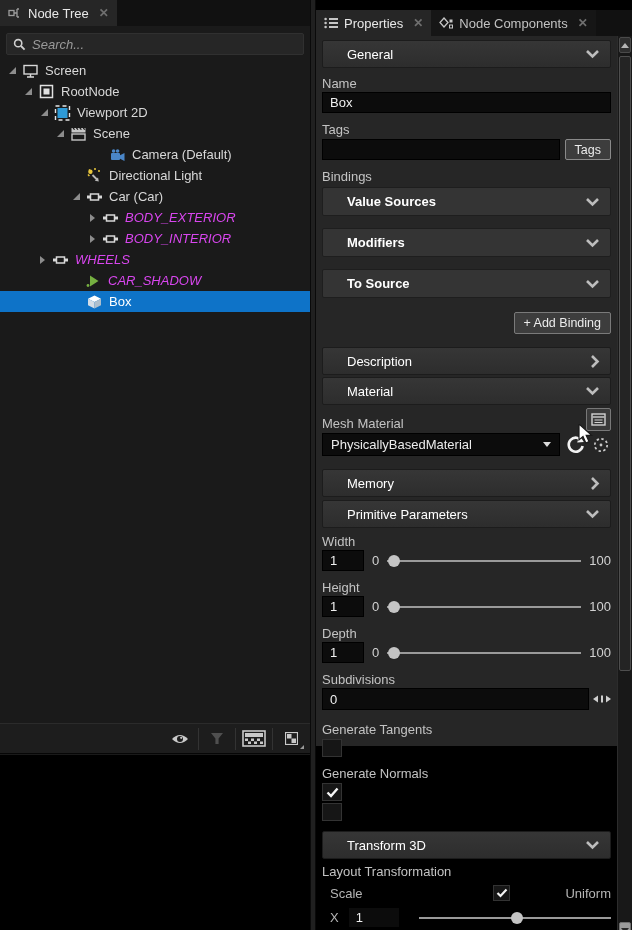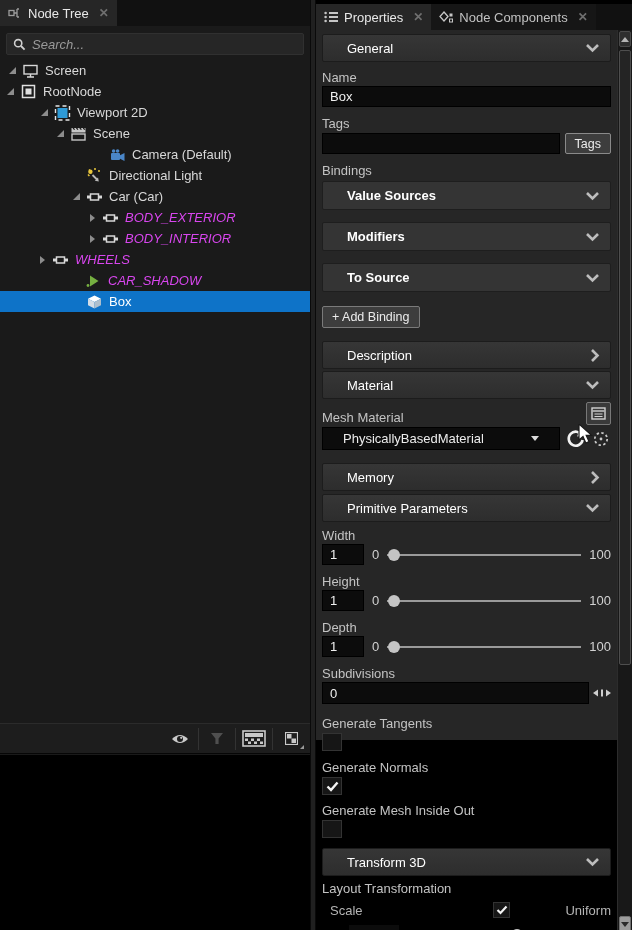--- a/index.html
+++ b/index.html
@@ -48,21 +48,21 @@
   .tb-btn { width:30px; height:24px; display:flex; align-items:center; justify-content:center; position:relative; }
   .tb-sep { width:1px; height:22px; background:#333; margin:0 3px; }
   .corner-mark { position:absolute; right:2px; bottom:2px; width:0; height:0; border-left:4px solid transparent; border-bottom:4px solid #9a9a9a; }
 
   .preview { position:absolute; left:0; top:755px; width:310px; height:175px; background:#000; }
 
   
   .splitter { position:absolute; left:310px; top:0; width:6px; height:930px; background:#202020; border-left:1px solid #0a0a0a; border-right:1px solid #0a0a0a; }
 
   
-  .panel-right { position:absolute; left:316px; top:4px; width:316px; height:736px; background:#262626; }
+  .panel-right { position:absolute; left:316px; top:10px; width:316px; height:736px; background:#262626; }
   .panel-right .tabbar { background:#111; }
   .rcontent { position:absolute; left:0; top:26px; width:301px; height:904px; padding:0 6px; overflow:hidden; }
 
   .sec-h {
     margin-top:4px; height:28px; background:linear-gradient(#363636,#2d2d2d);
     border:1px solid #1c1c1c; border-radius:2px;
     display:flex; align-items:center; padding:0 10px 0 24px; color:#fff; font-weight:normal;
   }
   .sec-h .chev { margin-left:auto; }
   .sub-h {
@@ -74,21 +74,21 @@
     height:21px; background:#0c0c0c; border:1px solid #000; color:#f0f0f0;
     padding:0 7px; width:100%; outline:none; font-family:"Liberation Sans", sans-serif; font-size:13px;
   }
   .row { display:flex; align-items:center; }
   .btn {
     background:#3d3d3d; border:1px solid #8a8a8a; border-radius:2px; color:#ececec;
     font-family:"Liberation Sans", sans-serif; font-size:12.5px; height:22px; padding:0 9px;
   }
   .dropdown {
     flex:1; height:23px; background:#0c0c0c; border:1px solid #000; color:#ececec;
-    display:flex; align-items:center; padding:0 20px; position:relative;gap:20px;
+    display:flex; align-items:center; padding:0 8px; position:relative;gap:20px;
   }
   .dd-caret { margin-left:auto; width:0; height:0; border-top:5px solid #dcdcdc; border-left:4px solid transparent; border-right:4px solid transparent; }
   .icon-btn { width:25px; height:23px; background:#3a3a3a; border:1px solid #787878; border-radius:2px; display:flex; align-items:center; justify-content:center; }
 
   .slider { position:relative; flex:1; height:18px; }
   .slider .track { position:absolute; left:0; right:0; top:8px; height:2px; background:#9a9a9a; }
   .slider .handle { position:absolute; top:3px; width:12px; height:12px; border-radius:50%; background:#c4c4c4; }
   .minmax { color:#d2d2d2; flex:none; }
 
   .chk { width:20px; height:18px; background:#161616; border:1px solid #333; display:flex; align-items:center; justify-content:center; margin-top:2px; }
@@ -143,21 +143,21 @@
         <svg width="17" height="16" viewBox="0 0 17 16">
             <g stroke="#d8d8d8" fill="none" stroke-width="1.4">
               <rect x="2" y="2.5" width="13" height="8.5"></rect>
               <path d="M8.5 11v2.5M5 14h7"></path>
             </g>
           </svg>
       </span>
       <span class="t-label">Screen</span>
     </div>
 
-    <div class="tree-row" style="padding-left:3px;text-align:center;">
+    <div class="tree-row" style="padding-left:21px;text-align:center;">
       <span class="tw-arrow">
           <span class="arr-exp"></span>
         </span>
       <span class="t-icon">
         <svg width="17" height="16" viewBox="0 0 17 16">
             <rect x="2.5" y="1.5" width="12" height="12" fill="none" stroke="#e0e0e0" stroke-width="1.5"></rect>
             <rect x="5.5" y="4.5" width="6" height="6" fill="#e0e0e0"></rect>
           </svg>
       </span>
       <span class="t-label">RootNode</span>
@@ -427,21 +427,21 @@
     </div>
     <div class="sub-h" style="margin-top:12px;">
       <span>To Source</span>
       <span class="chev" style="margin-left:auto;">
           <svg width="15" height="10" viewBox="0 0 15 10">
             <path d="M2 2l5.5 5.5L13 2" stroke="#bdbdbd" stroke-width="2.6" fill="none"></path>
           </svg>
         </span>
     </div>
 
-    <div class="row" style="margin-top:14px; justify-content:flex-start;">
+    <div class="row" style="margin-top:14px; justify-content:flex-end;">
       <button class="btn" style="border-color:#7a7a7a;">+ Add Binding</button>
     </div>
 
     
     <div class="sec-h" style="margin-top:13px;">
       <span>Description</span>
       <span class="chev">
           <svg width="10" height="15" viewBox="0 0 10 15">
             <path d="M2 2l5.5 5.5L2 13" stroke="#bdbdbd" stroke-width="2.6" fill="none"></path>
           </svg>
@@ -566,21 +566,20 @@
     <div class="lbl">Generate Normals</div>
     <div class="chk">
       <span>
           <svg width="13" height="11" viewBox="0 0 13 11">
             <path d="M1.5 5.5l3.5 3.5L11.5 1.5" stroke="#f4f4f4" stroke-width="2.4" fill="none"></path>
           </svg>
         </span>
     </div>
 
     
-    <div class="lbl" style="margin-top:8px;">Generate Mesh Inside Out</div>
     <div class="chk"></div>
 
     
     <div class="sec-h" style="margin-top:10px;">
       <span>Transform 3D</span>
       <span class="chev">
           <svg width="15" height="10" viewBox="0 0 15 10">
             <path d="M2 2l5.5 5.5L13 2" stroke="#bdbdbd" stroke-width="2.6" fill="none"></path>
           </svg>
         </span>

